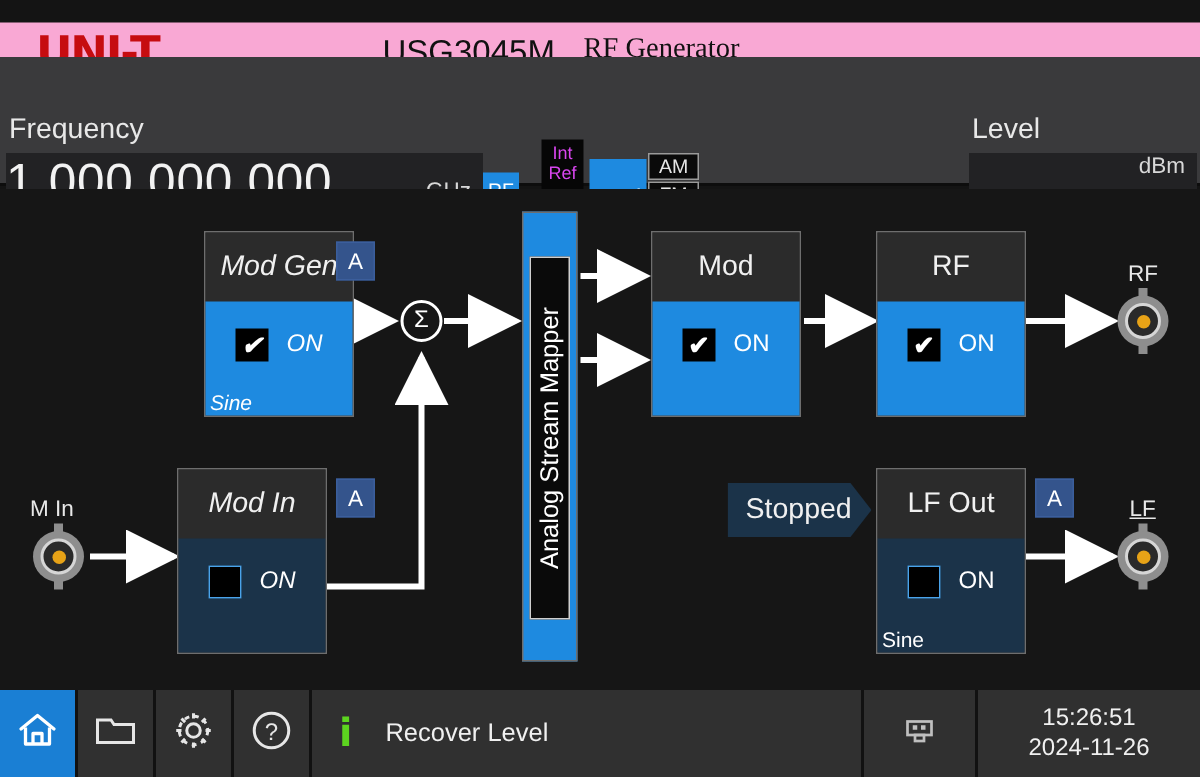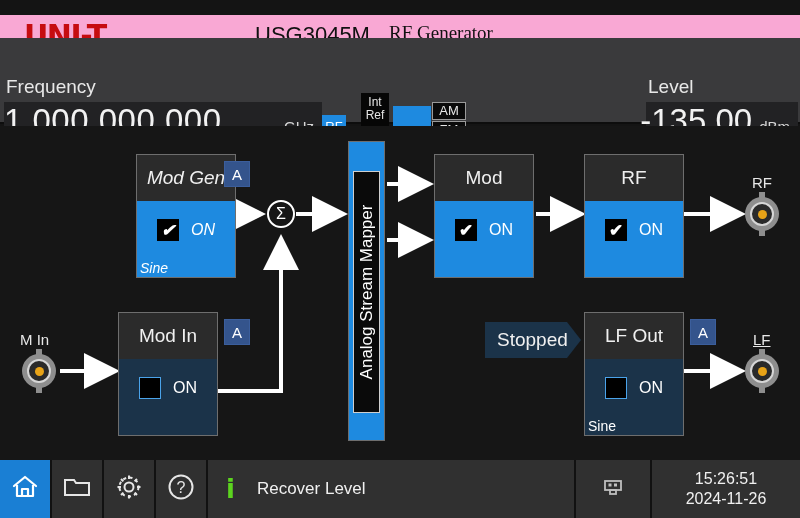--- a/index.html
+++ b/index.html
@@ -62,21 +62,21 @@
     background: #1e8ae0; color: #ffffff;
     font-size: 13px; line-height: 14px; text-align: center;
     padding-top: 5px;
   }
 
   .intref {
     position: absolute; left: 361px; top: 55px; width: 28px; height: 66px;
     background: #060606;
     text-align: center;
   }
-  .intref-txt { font-size: 12px; line-height: 13px; color: #e5e5e5; padding-top: 3px; }
+  .intref-txt { font-size: 12px; line-height: 13px; color: #d946ef; padding-top: 3px; }
   .intref-icon { margin-top: 2px; }
 
   .mod-btn {
     position: absolute; left: 393px; top: 68px; width: 38px; height: 53px;
     background: #1e8ae0; color: #ffffff;
     font-size: 16px; display: flex; align-items: center; justify-content: center;
   }
   .modtypes {
     position: absolute; left: 432px; top: 64px; width: 34px;
   }
@@ -260,21 +260,20 @@
   <div class="mod-btn">Mod</div>
 
   <div class="modtypes">
     <div class="modtype">AM</div>
     <div class="modtype">FM</div>
     <div class="modtype">Pul</div>
   </div>
 
   <div class="hdr-label level-label">Level</div>
   <div class="level-box">
-    <span class="level-val">-135.00</span>
     <span class="level-unit">dBm</span>
   </div>
 </div>
 
 <div class="diagram">
 
   <svg class="wires">
     <defs>
       <marker id="ah" markerWidth="9" markerHeight="9" refX="8" refY="4.5" orient="auto">
         <path d="M0,0 L9,4.5 L0,9 Z" fill="#ffffff"></path>
@@ -319,21 +318,21 @@
   <div class="conn" style="left:20px; top:226px;">
     <div class="conn-tab top"></div>
     <div class="conn-ring">
         <div class="conn-mid">
           <div class="conn-pin"></div>
         </div>
       </div>
     <div class="conn-tab bot"></div>
   </div>
 
-  <div class="block" style="left:118px; top:186px; width:100px;">
+  <div class="block" style="left:118px; top:186px; width:100px;font-style:italic;">
     <div class="block-title">Mod In</div>
     <div class="block-body body-off">
       <div class="chk-row">
         <span class="chk chk-off"></span>
         <span class="chk-lbl">ON</span>
       </div>
     </div>
   </div>
   <div class="badge-a" style="left:224px; top:193px;">A</div>
 

